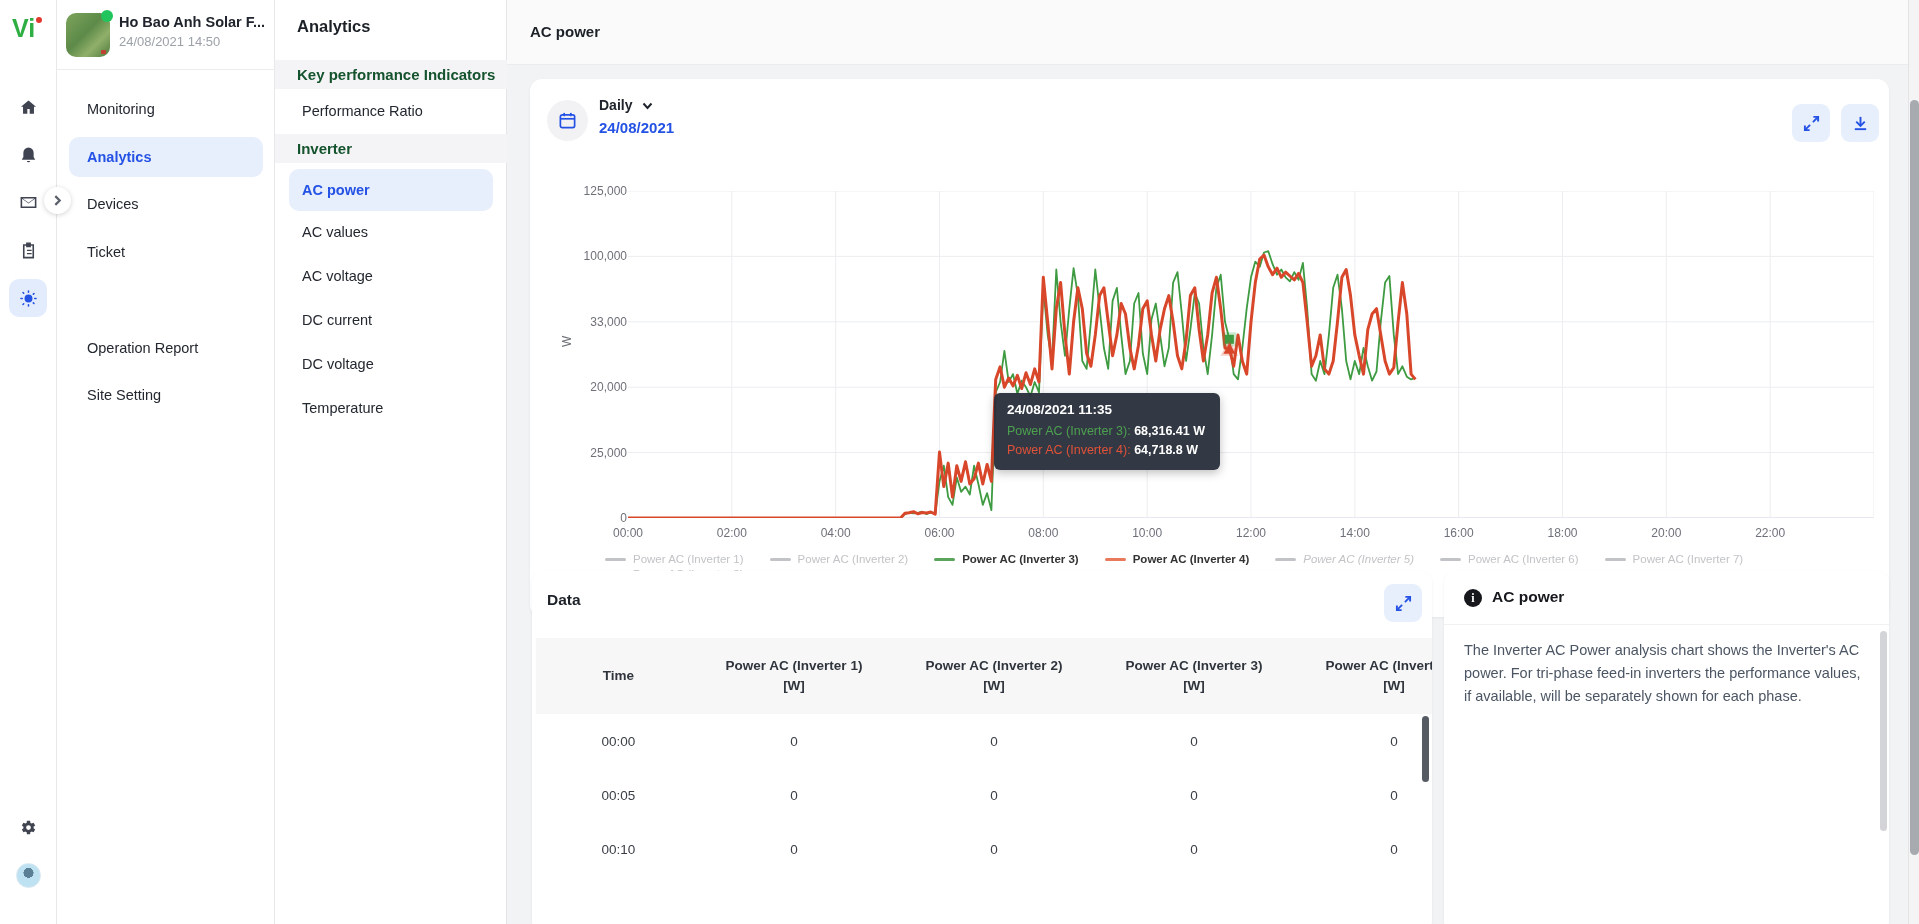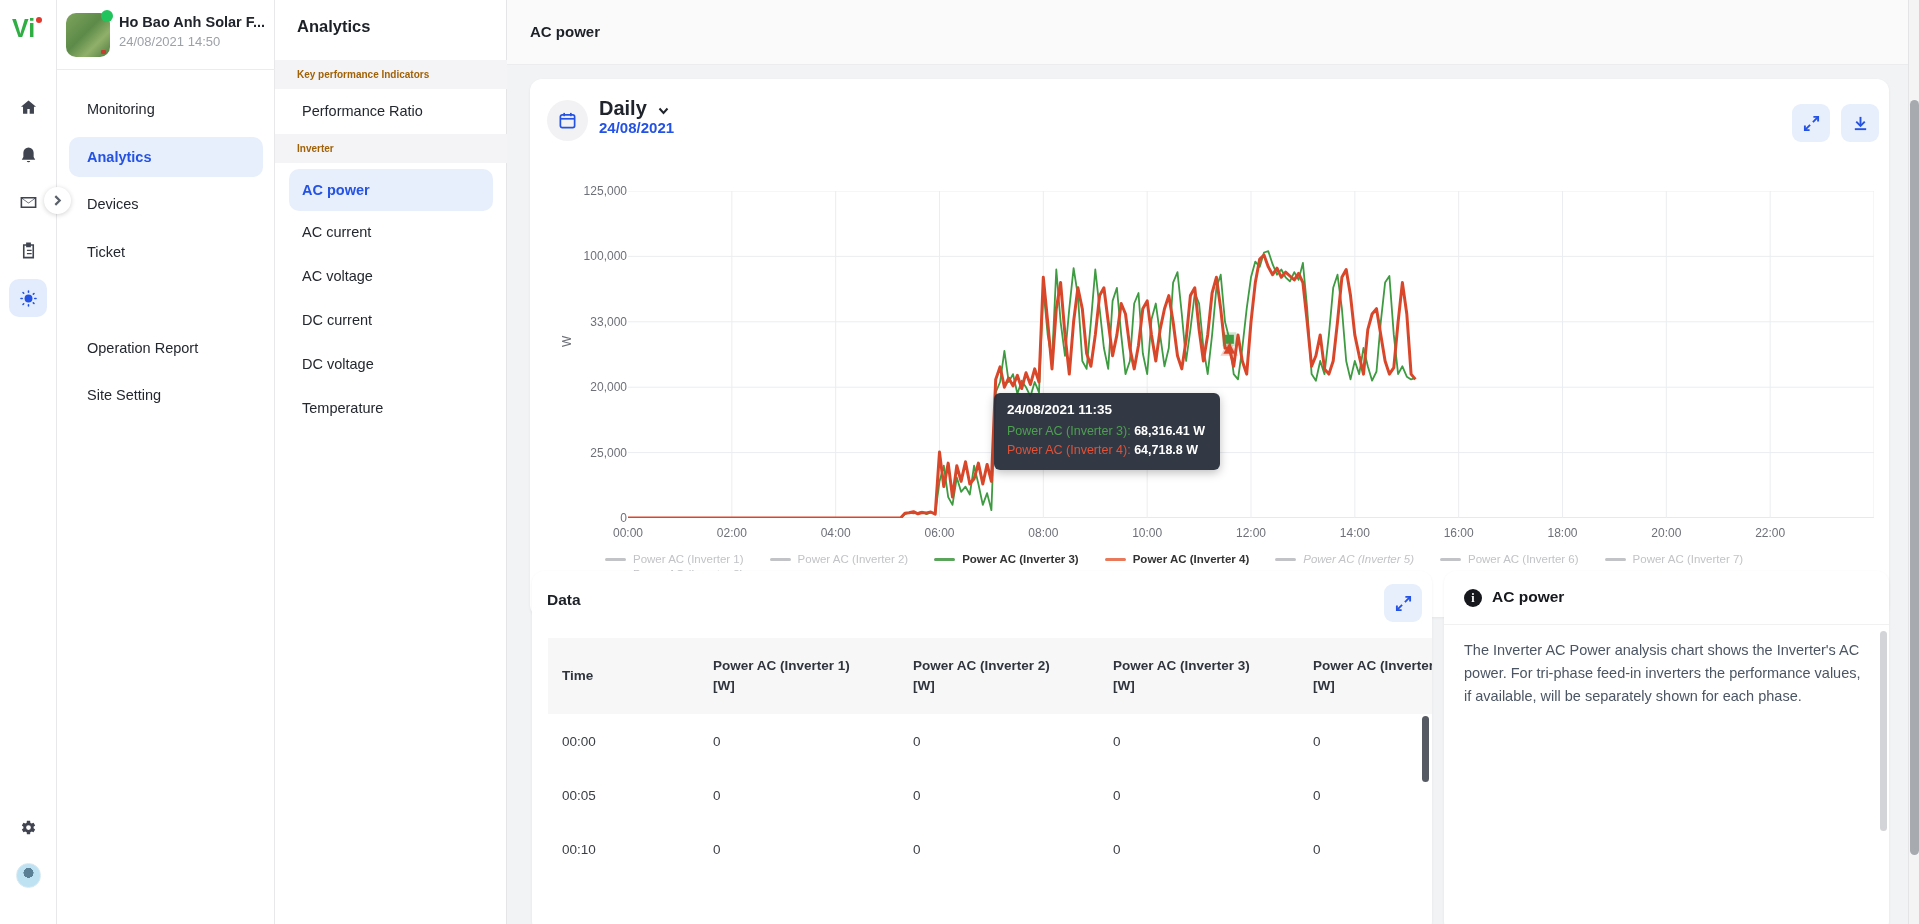--- a/index.html
+++ b/index.html
@@ -42,41 +42,41 @@
   .collapse-btn { position:absolute; left:44px; top:187px; width:27px; height:27px; border-radius:50%;
                   background:#fff; box-shadow:0 1px 5px rgba(0,0,0,.18); z-index:40; cursor:pointer;
                   display:flex; align-items:center; justify-content:center; }
   .collapse-btn svg { width:11px; height:11px; stroke:#5b616b; stroke-width:2; fill:none; }
 
   
   .panel { position:absolute; left:275px; top:0; width:232px; height:924px; background:#fff;
            border-right:1px solid #e5e5e7; z-index:10; }
   .panel-title { position:absolute; left:22px; top:17px; font-size:16.5px; font-weight:bold; color:#1c2027; }
   .sec-bar { position:absolute; left:0; width:232px; height:29px; background:#f4f4f6;
-             display:flex; align-items:center; padding-left:22px; font-size:10px;
-             font-weight:bold; color:#a16207; }
+             display:flex; align-items:center; padding-left:22px; font-size:15px;
+             font-weight:bold; color:#14532d; }
   .panel-item { position:absolute; left:14px; width:204px; height:42px; border-radius:10px;
                 display:flex; align-items:center; padding-left:13px; font-size:14.5px;
                 color:#23272f; cursor:pointer; }
   .panel-item.active { background:#e7eefc; color:#2452e4; font-weight:bold; }
 
   
   .main { position:absolute; left:507px; top:0; width:1412px; height:924px; background:#f2f3f5; }
   .topbar { position:absolute; left:0; top:0; width:1412px; height:65px; background:#fafafb;
             border-bottom:1px solid #ececee; }
   .topbar .title { position:absolute; left:23px; top:23px; font-size:15px; font-weight:bold; color:#1c2027; }
 
   .card { position:absolute; background:#fff; border-radius:12px; box-shadow:0 1px 3px rgba(20,24,32,.06); }
 
   
   .chart-card { left:23px; top:79px; width:1359px; height:538px; }
   .cal-circle { position:absolute; left:17px; top:21px; width:41px; height:41px; border-radius:50%;
                 background:#f2f2f4; display:flex; align-items:center; justify-content:center; cursor:pointer; }
   .cal-circle svg { width:19px; height:19px; stroke:#2452e4; stroke-width:1.8; fill:none; }
-  .period { position:absolute; left:69px; top:18px; font-size:20px; font-weight:bold; color:#20242c; cursor:pointer; }
+  .period { position:absolute; left:69px; top:18px; font-size:14px; font-weight:bold; color:#20242c; cursor:pointer; }
   .period svg { width:11px; height:8px; stroke:#20242c; stroke-width:2; fill:none; margin-left:6px; }
   .date { position:absolute; left:69px; top:40px; font-size:15px; font-weight:bold; color:#2452e4; cursor:pointer; }
   .icon-btn { position:absolute; width:38px; height:38px; border-radius:9px; background:#e7eefc;
               display:flex; align-items:center; justify-content:center; cursor:pointer; }
   .icon-btn svg { width:17px; height:17px; stroke:#2452e4; stroke-width:2; fill:none; }
 
   .plot { position:absolute; left:98px; top:112px; width:1246px; height:327px; }
   .plot svg { position:absolute; left:0; top:0; }
   .ytick { position:absolute; right:1262px; width:70px; text-align:right; font-size:12px; color:#6e7079; }
   .xtick { position:absolute; top:447px; width:64px; text-align:center; font-size:12px; color:#6e7079; }
@@ -91,21 +91,21 @@
 
   .tooltip { position:absolute; left:464px; top:314px; width:226px; background:rgba(40,46,58,.95);
              border-radius:6px; padding:9px 13px 9px 13px; box-shadow:0 3px 10px rgba(0,0,0,.25); z-index:5; }
   .tooltip .tt-title { color:#fff; font-size:13.5px; font-weight:bold; margin-bottom:5px; }
   .tooltip .tt-row { font-size:12.5px; line-height:1.55; white-space:nowrap; }
   .tooltip .tt-val { color:#fff; font-weight:bold; }
 
   
   .data-card { left:25px; top:571px; width:900px; height:362px; overflow:hidden; }
   .data-title { position:absolute; left:15px; top:20px; font-size:15.5px; font-weight:bold; color:#1c2027; }
-  .grid-table { position:absolute; left:16px; top:67px; width:900px; }
+  .grid-table { position:absolute; left:4px; top:67px; width:900px;text-align:center; }
   .t-head { display:grid; grid-template-columns:151px 200px 200px 200px 200px; background:#f7f7f8;
             height:76px; align-items:center; }
   .t-head .hc { padding-left:14px; font-size:13.5px; color:#30353d; line-height:1.45; font-weight:bold; }
   .t-row { display:grid; grid-template-columns:151px 200px 200px 200px 200px; height:54px; align-items:center; }
   .t-row .tc { padding-left:14px; font-size:13.5px; color:#3a3f46; }
   .table-scroll { position:absolute; right:3px; top:145px; width:7px; height:66px; border-radius:4px; background:#565b63; }
 
   
   .info-card { left:937px; top:571px; width:445px; height:362px; overflow:hidden; }
   .info-head { position:absolute; left:0; top:0; width:445px; height:54px; border-bottom:1px solid #f1f1f2; }
@@ -197,21 +197,21 @@
         <polyline points="3,1 7,5 3,9"></polyline>
       </svg>
   </div>
 
   <div class="panel">
     <div class="panel-title">Analytics</div>
     <div class="sec-bar" style="top:60px">Key performance Indicators</div>
     <div class="panel-item" style="top:90px">Performance Ratio</div>
     <div class="sec-bar" style="top:134px">Inverter</div>
     <div class="panel-item active" style="top:169px">AC power</div>
-    <div class="panel-item" style="top:211px">AC current</div>
+    <div class="panel-item" style="top:211px">AC values</div>
     <div class="panel-item" style="top:255px">AC voltage</div>
     <div class="panel-item" style="top:299px">DC current</div>
     <div class="panel-item" style="top:387px">Temperature</div>
     <div class="panel-item" style="top:343px">DC voltage</div>
   </div>
 
   <div class="main">
     <div class="topbar">
       <div class="title">AC power</div>
     </div>

